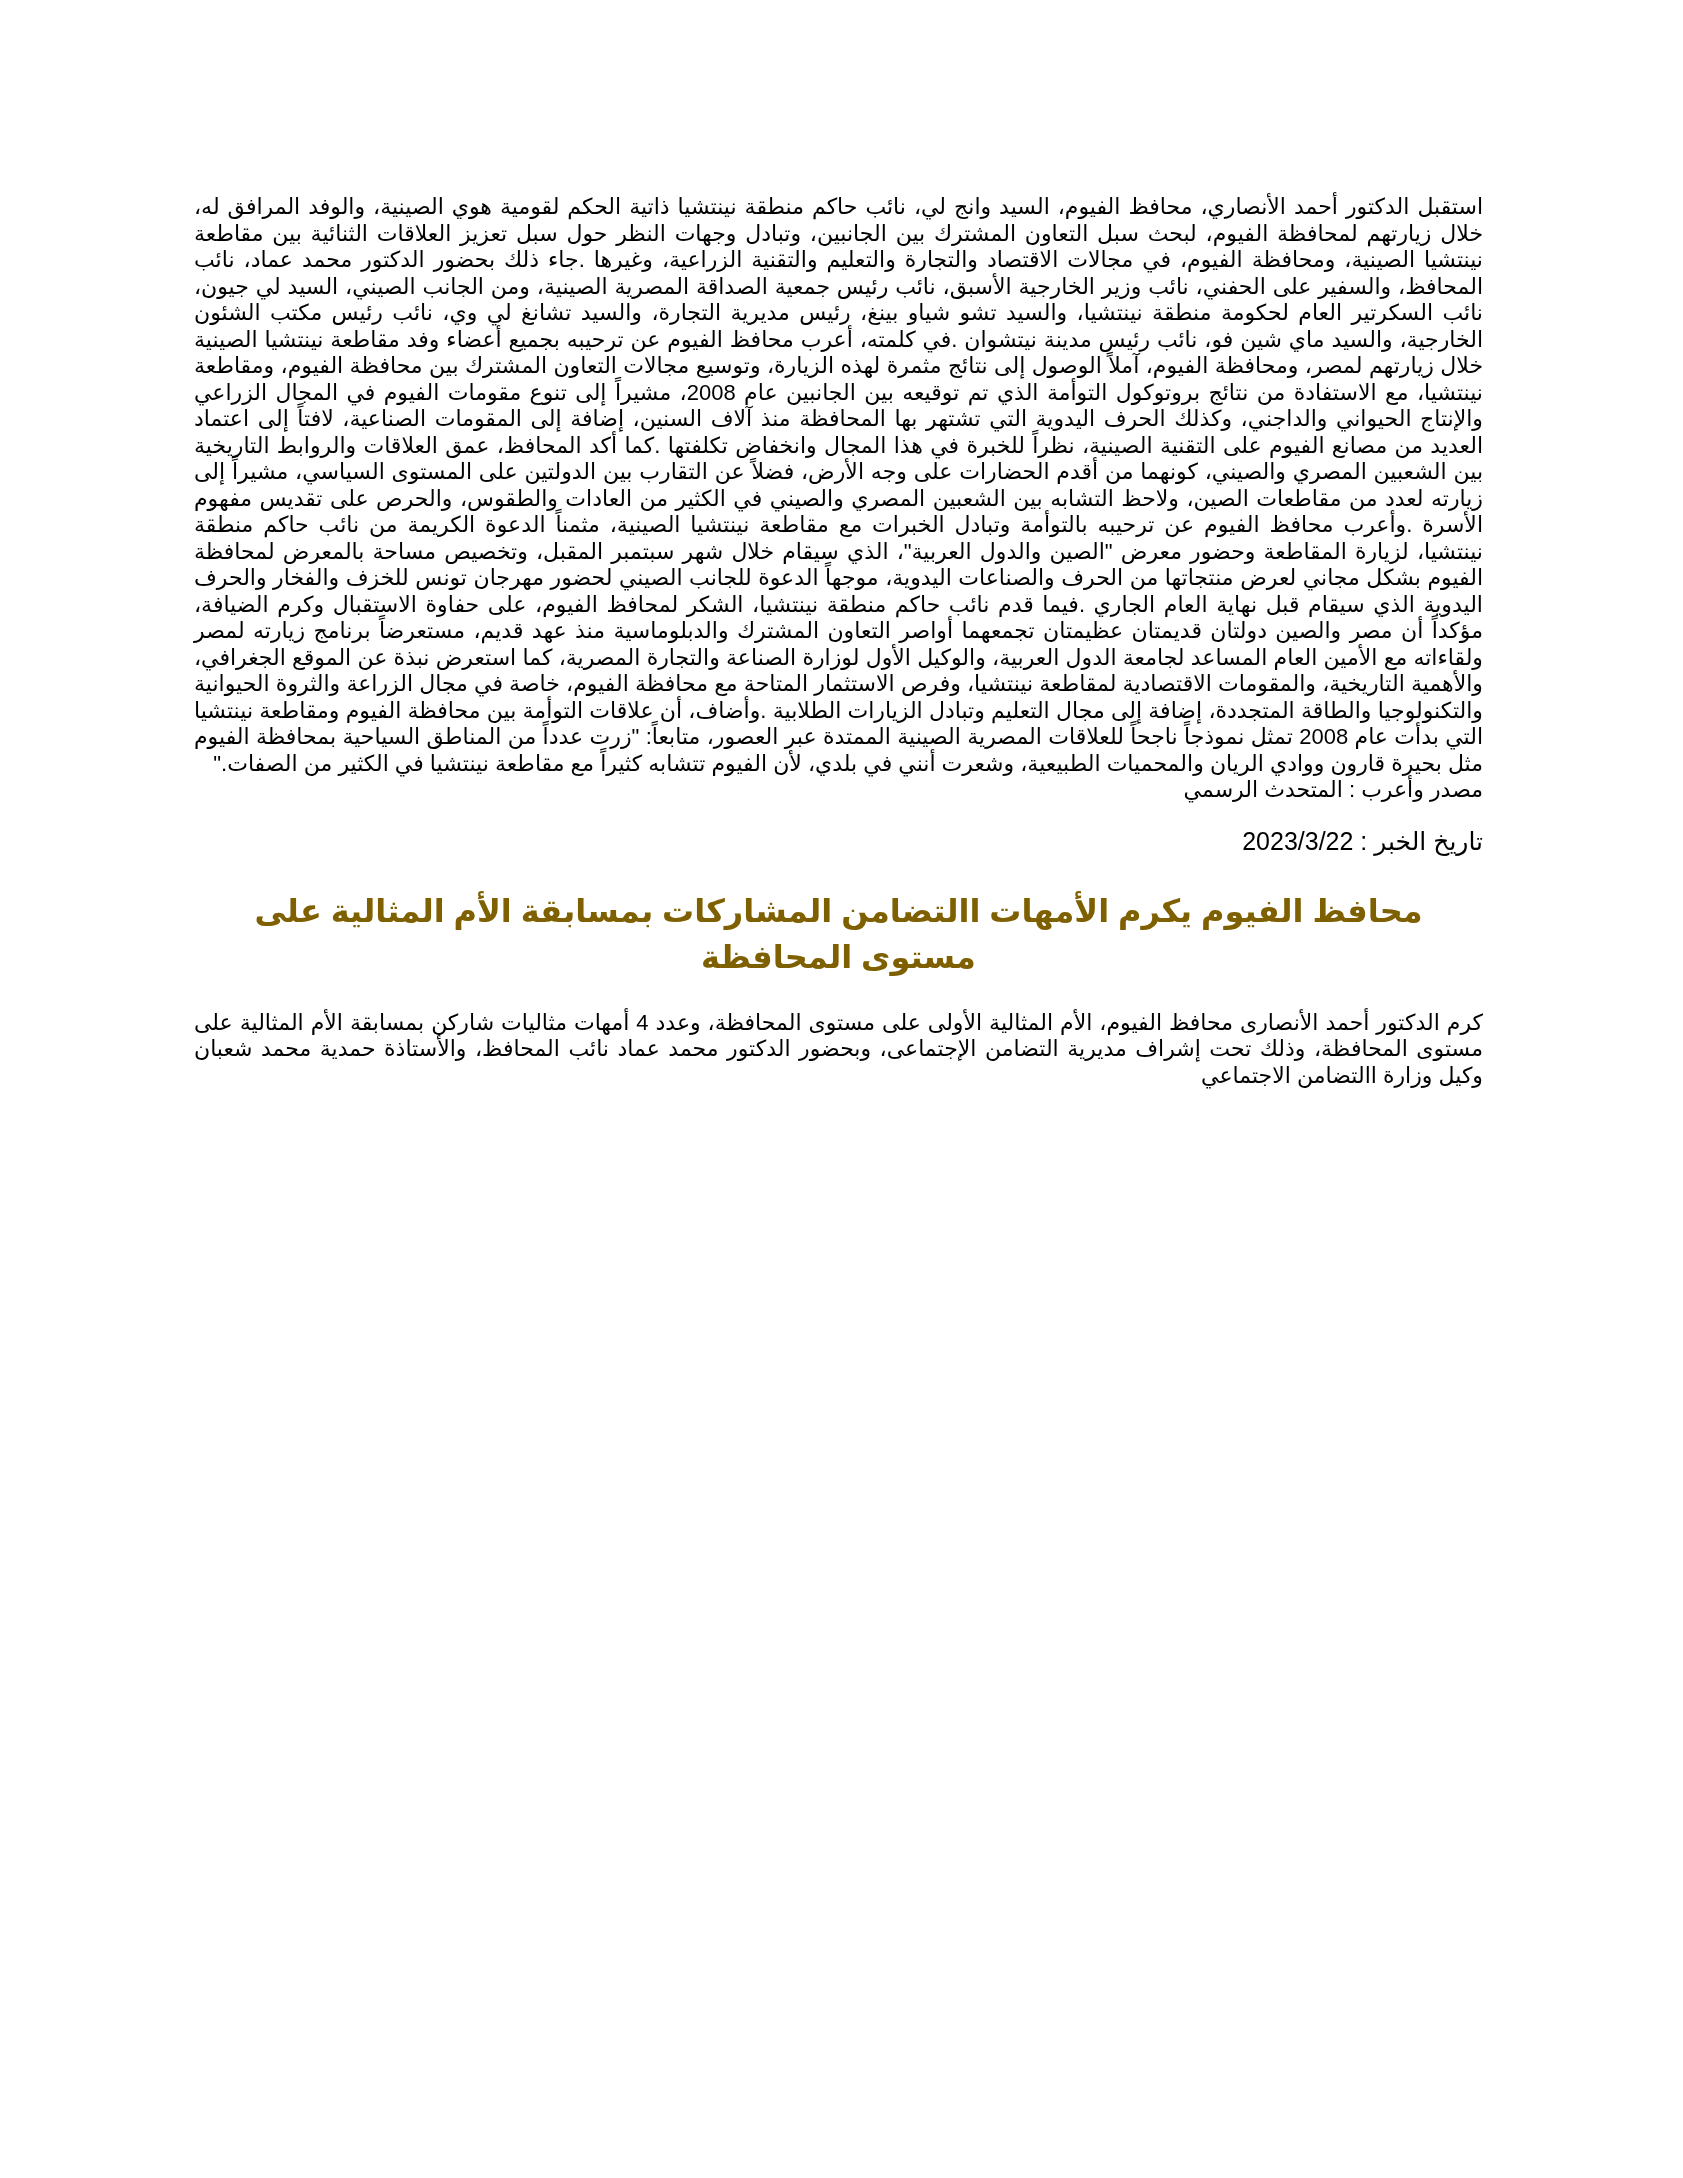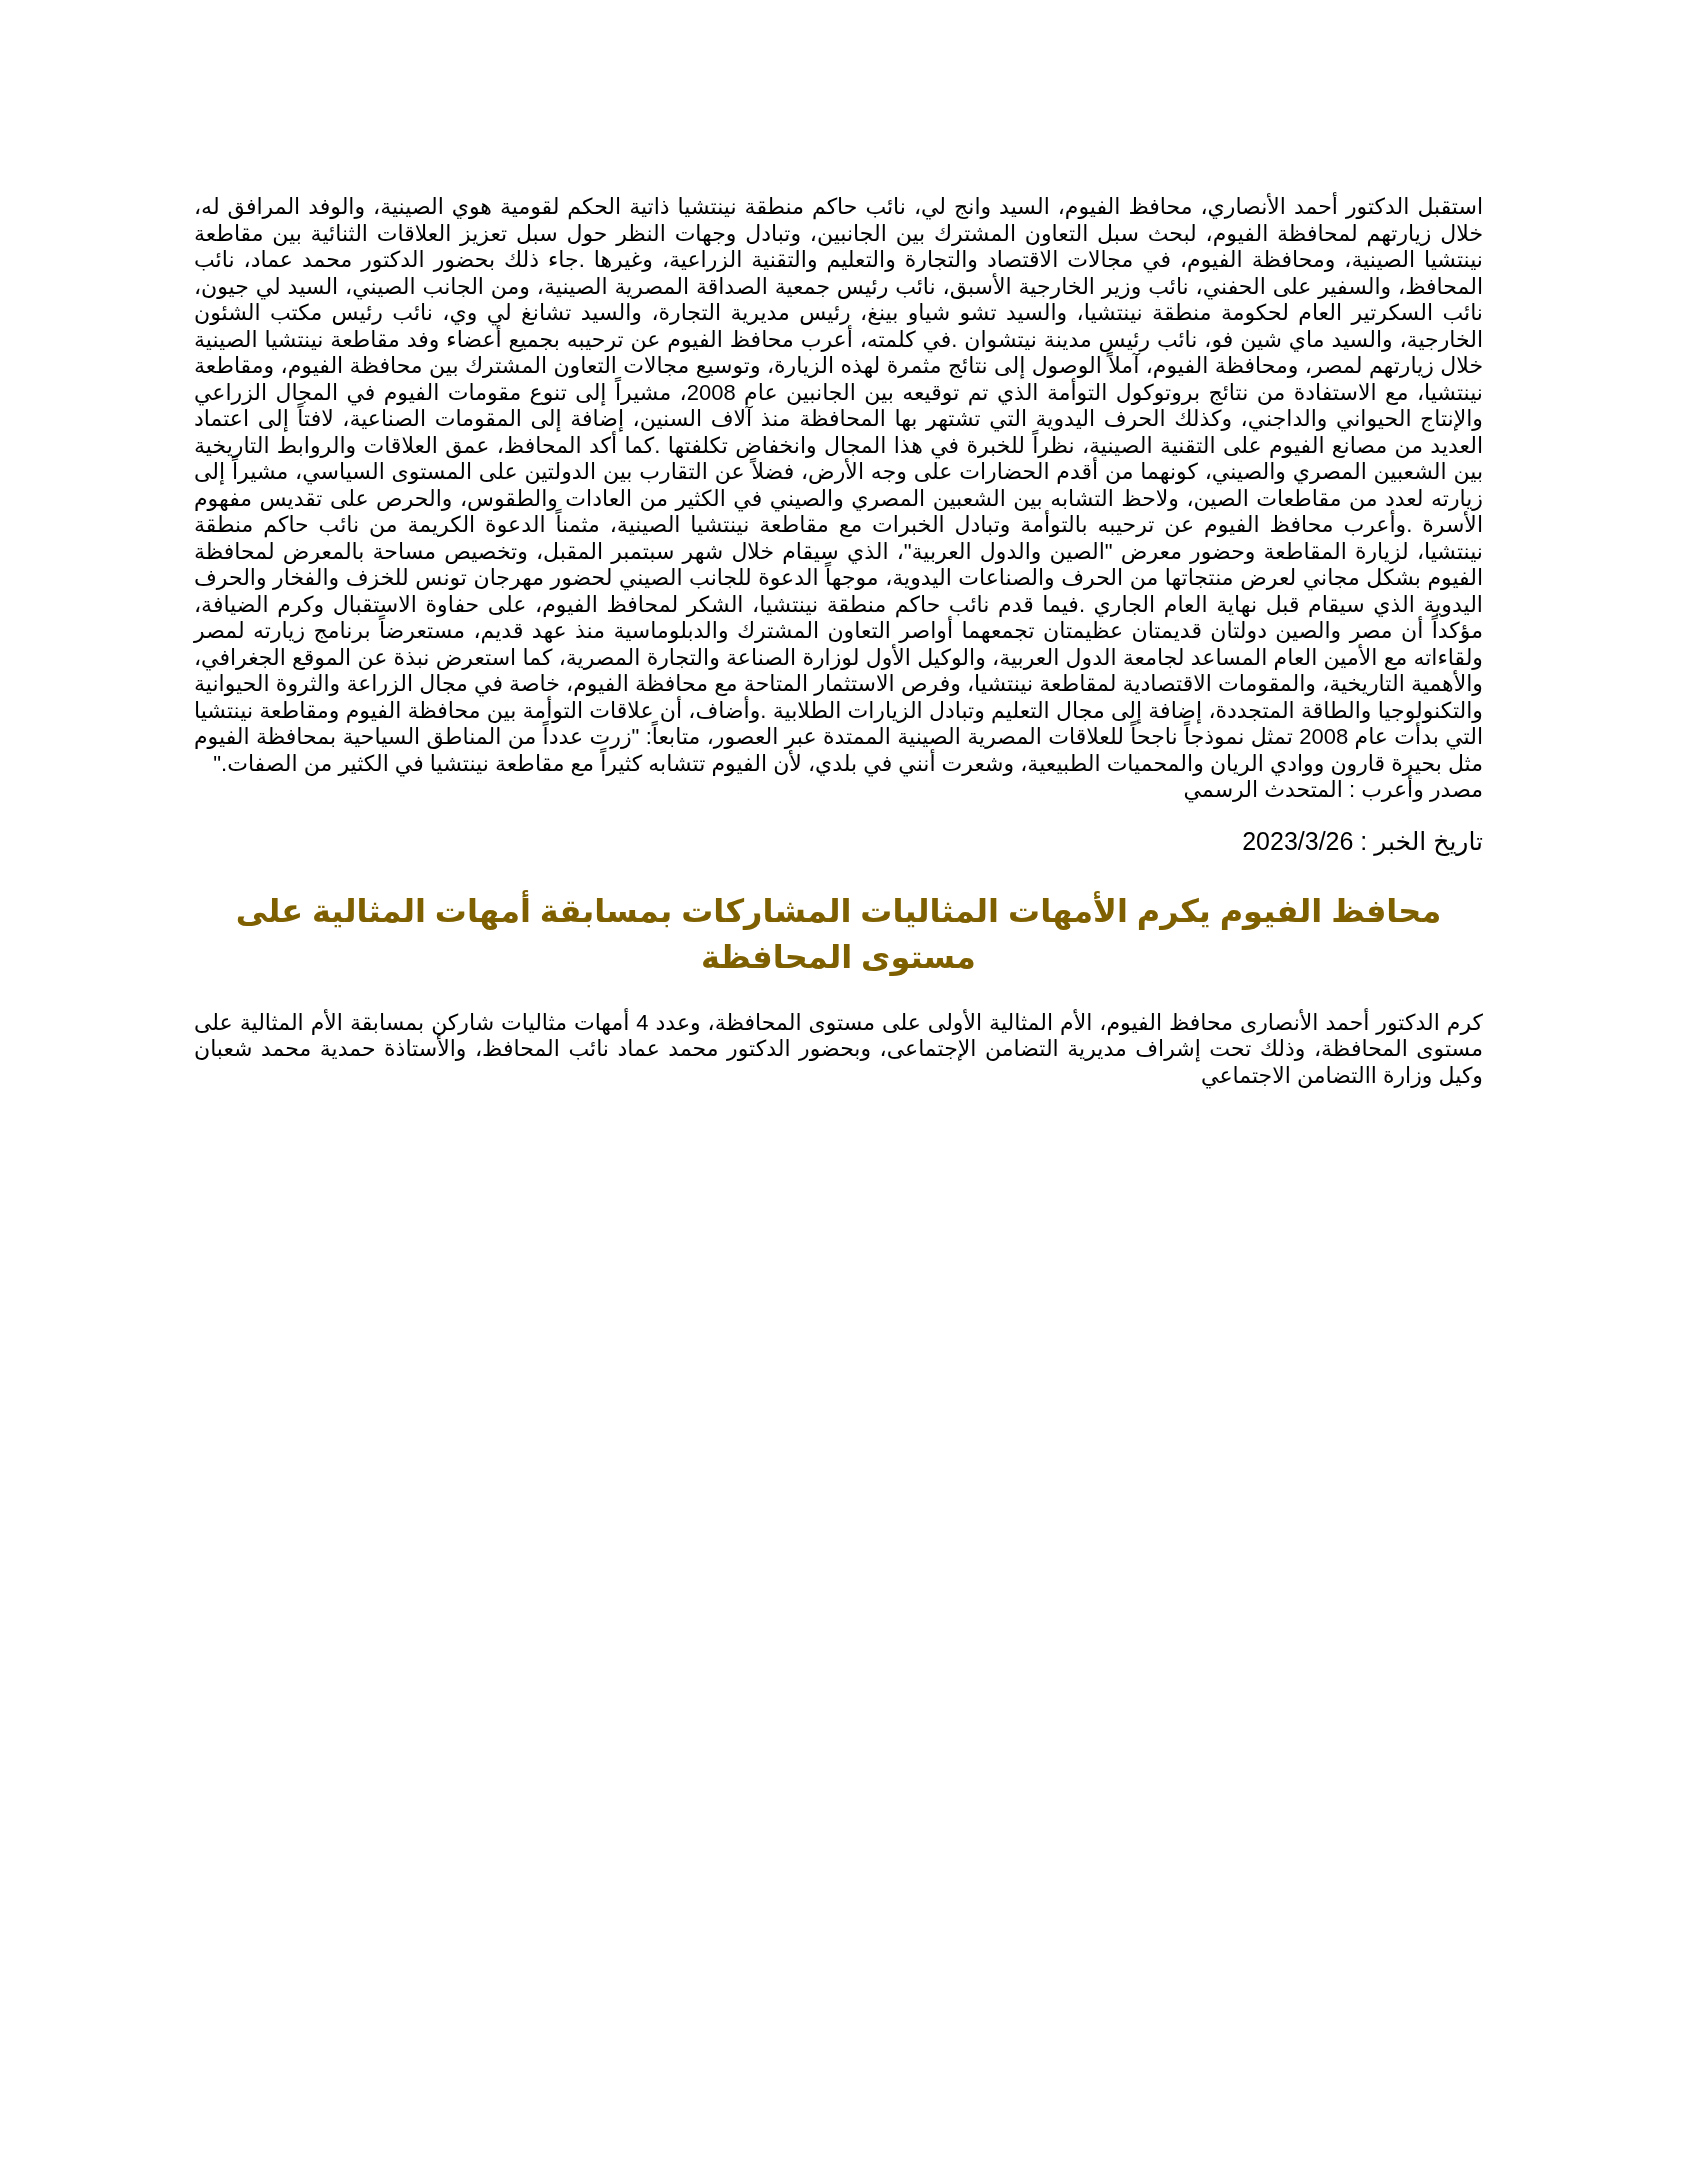--- a/index.html
+++ b/index.html
@@ -55,19 +55,19 @@
   }
 </style>
 </head>
 <body>
 
 <div class="page">
   <p class="body-text para-main">استقبل الدكتور أحمد الأنصاري، محافظ الفيوم، السيد وانج لي، نائب حاكم منطقة نينتشيا ذاتية الحكم لقومية هوي الصينية، والوفد المرافق له، خلال زيارتهم لمحافظة الفيوم، لبحث سبل التعاون المشترك بين الجانبين، وتبادل وجهات النظر حول سبل تعزيز العلاقات الثنائية بين مقاطعة نينتشيا الصينية، ومحافظة الفيوم، في مجالات الاقتصاد والتجارة والتعليم والتقنية الزراعية، وغيرها .جاء ذلك بحضور الدكتور محمد عماد، نائب المحافظ، والسفير على الحفني، نائب وزير الخارجية الأسبق، نائب رئيس جمعية الصداقة المصرية الصينية، ومن الجانب الصيني، السيد لي جيون، نائب السكرتير العام لحكومة منطقة نينتشيا، والسيد تشو شياو بينغ، رئيس مديرية التجارة، والسيد تشانغ لي وي، نائب رئيس مكتب الشئون الخارجية، والسيد ماي شين فو، نائب رئيس مدينة نيتشوان .في كلمته، أعرب محافظ الفيوم عن ترحيبه بجميع أعضاء وفد مقاطعة نينتشيا الصينية خلال زيارتهم لمصر، ومحافظة الفيوم، آملاً الوصول إلى نتائج مثمرة لهذه الزيارة، وتوسيع مجالات التعاون المشترك بين محافظة الفيوم، ومقاطعة نينتشيا، مع الاستفادة من نتائج بروتوكول التوأمة الذي تم توقيعه بين الجانبين عام 2008، مشيراً إلى تنوع مقومات الفيوم في المجال الزراعي والإنتاج الحيواني والداجني، وكذلك الحرف اليدوية التي تشتهر بها المحافظة منذ آلاف السنين، إضافة إلى المقومات الصناعية، لافتاً إلى اعتماد العديد من مصانع الفيوم على التقنية الصينية، نظراً للخبرة في هذا المجال وانخفاض تكلفتها .كما أكد المحافظ، عمق العلاقات والروابط التاريخية بين الشعبين المصري والصيني، كونهما من أقدم الحضارات على وجه الأرض، فضلاً عن التقارب بين الدولتين على المستوى السياسي، مشيراً إلى زيارته لعدد من مقاطعات الصين، ولاحظ التشابه بين الشعبين المصري والصيني في الكثير من العادات والطقوس، والحرص على تقديس مفهوم الأسرة .وأعرب محافظ الفيوم عن ترحيبه بالتوأمة وتبادل الخبرات مع مقاطعة نينتشيا الصينية، مثمناً الدعوة الكريمة من نائب حاكم منطقة نينتشيا، لزيارة المقاطعة وحضور معرض "الصين والدول العربية"، الذي سيقام خلال شهر سبتمبر المقبل، وتخصيص مساحة بالمعرض لمحافظة الفيوم بشكل مجاني لعرض منتجاتها من الحرف والصناعات اليدوية، موجهاً الدعوة للجانب الصيني لحضور مهرجان تونس للخزف والفخار والحرف اليدوية الذي سيقام قبل نهاية العام الجاري .فيما قدم نائب حاكم منطقة نينتشيا، الشكر لمحافظ الفيوم، على حفاوة الاستقبال وكرم الضيافة، مؤكداً أن مصر والصين دولتان قديمتان عظيمتان تجمعهما أواصر التعاون المشترك والدبلوماسية منذ عهد قديم، مستعرضاً برنامج زيارته لمصر ولقاءاته مع الأمين العام المساعد لجامعة الدول العربية، والوكيل الأول لوزارة الصناعة والتجارة المصرية، كما استعرض نبذة عن الموقع الجغرافي، والأهمية التاريخية، والمقومات الاقتصادية لمقاطعة نينتشيا، وفرص الاستثمار المتاحة مع محافظة الفيوم، خاصة في مجال الزراعة والثروة الحيوانية والتكنولوجيا والطاقة المتجددة، إضافة إلى مجال التعليم وتبادل الزيارات الطلابية .وأضاف، أن علاقات التوأمة بين محافظة الفيوم ومقاطعة نينتشيا التي بدأت عام 2008 تمثل نموذجاً ناجحاً للعلاقات المصرية الصينية الممتدة عبر العصور، متابعاً: "زرت عدداً من المناطق السياحية بمحافظة الفيوم مثل بحيرة قارون ووادي الريان والمحميات الطبيعية، وشعرت أنني في بلدي، لأن الفيوم تتشابه كثيراً مع مقاطعة نينتشيا في الكثير من الصفات."</p>
 
   <p class="line-meta">مصدر وأعرب : المتحدث الرسمي</p>
 
-  <p class="date-line">تاريخ الخبر : 2023/3/26</p>
+  <p class="date-line">تاريخ الخبر : 2023/3/22</p>
 
-  <h2 class="headline" style="color: rgb(127, 96, 0);">محافظ الفيوم يكرم الأمهات المثاليات المشاركات بمسابقة أمهات المثالية على مستوى المحافظة</h2>
+  <h2 class="headline" style="color: rgb(127, 96, 0);">محافظ الفيوم يكرم الأمهات االتضامن المشاركات بمسابقة الأم المثالية على مستوى المحافظة</h2>
 
   <p class="body-text para-second">كرم الدكتور أحمد الأنصارى محافظ الفيوم، الأم المثالية الأولى على مستوى المحافظة، وعدد 4 أمهات مثاليات شاركن بمسابقة الأم المثالية على مستوى المحافظة، وذلك تحت إشراف مديرية التضامن الإجتماعى، وبحضور الدكتور محمد عماد نائب المحافظ، والأستاذة حمدية محمد شعبان وكيل وزارة االتضامن الاجتماعي</p>
 </div>
 
 
 </body></html>

